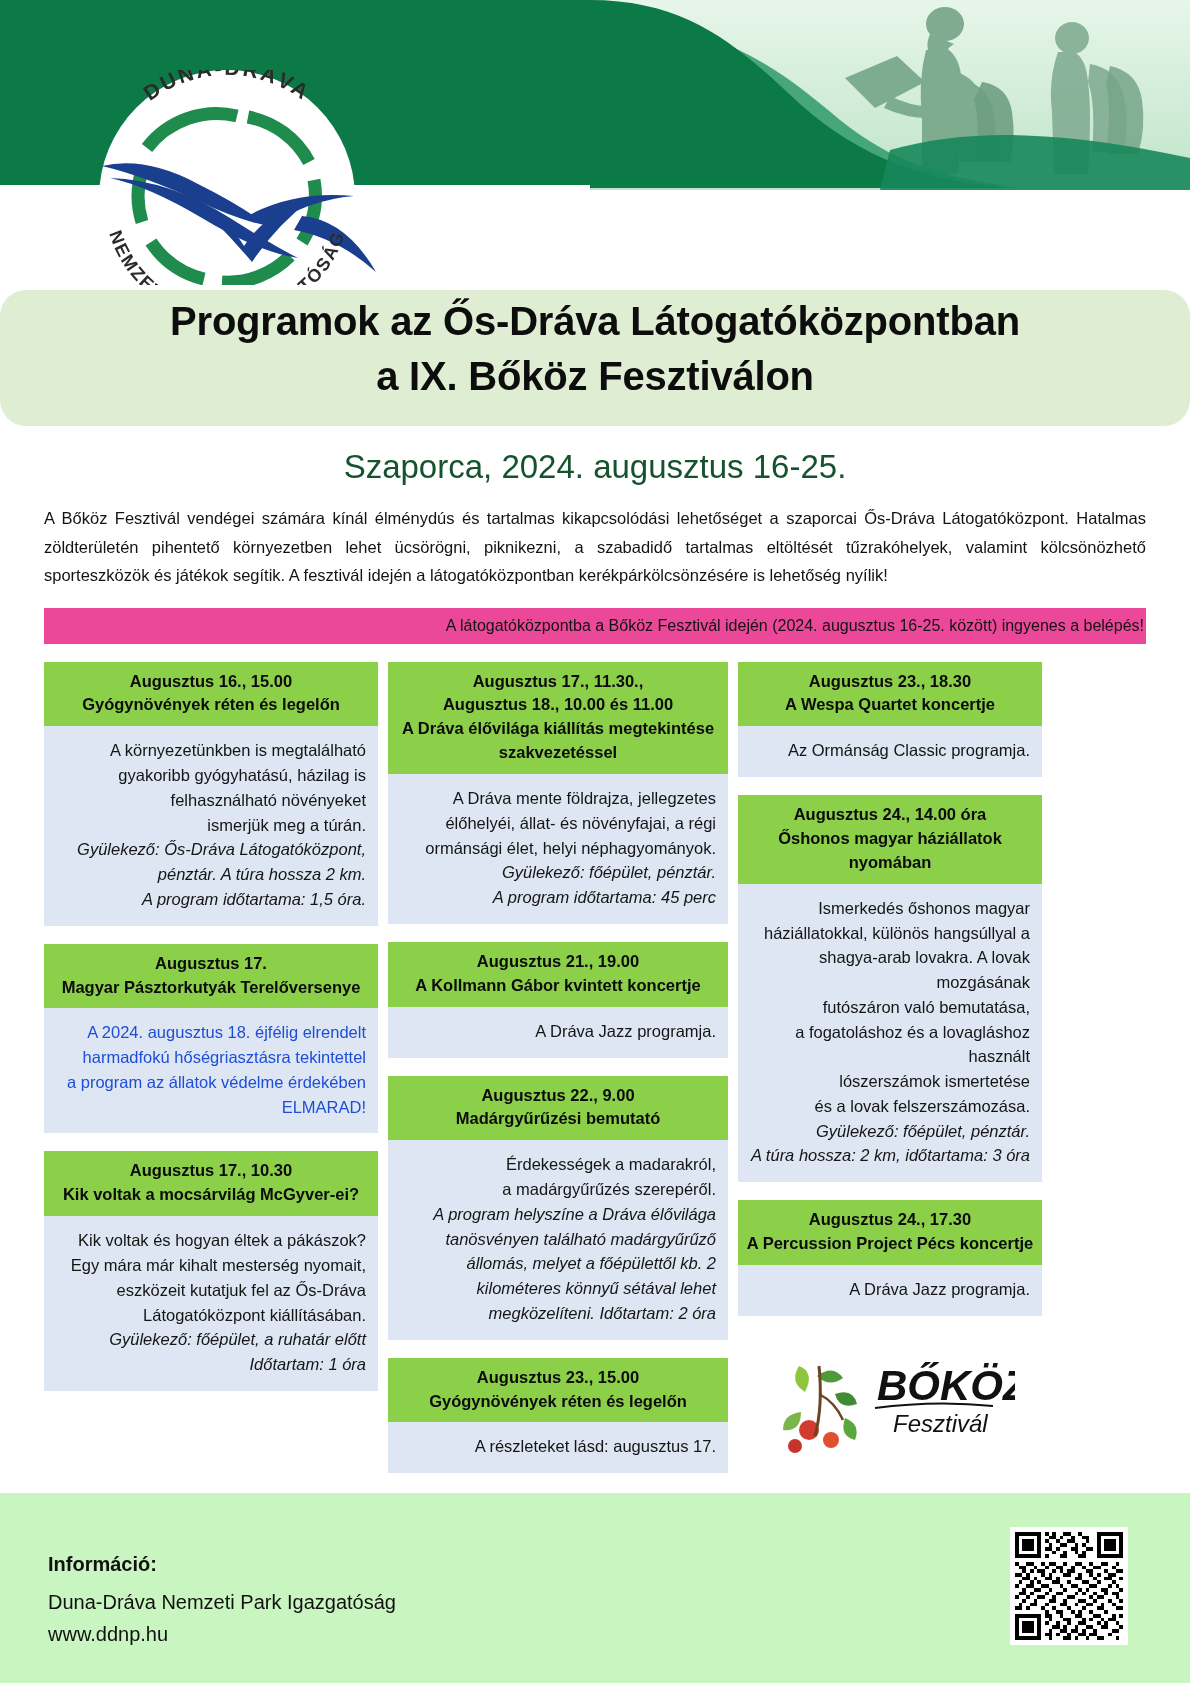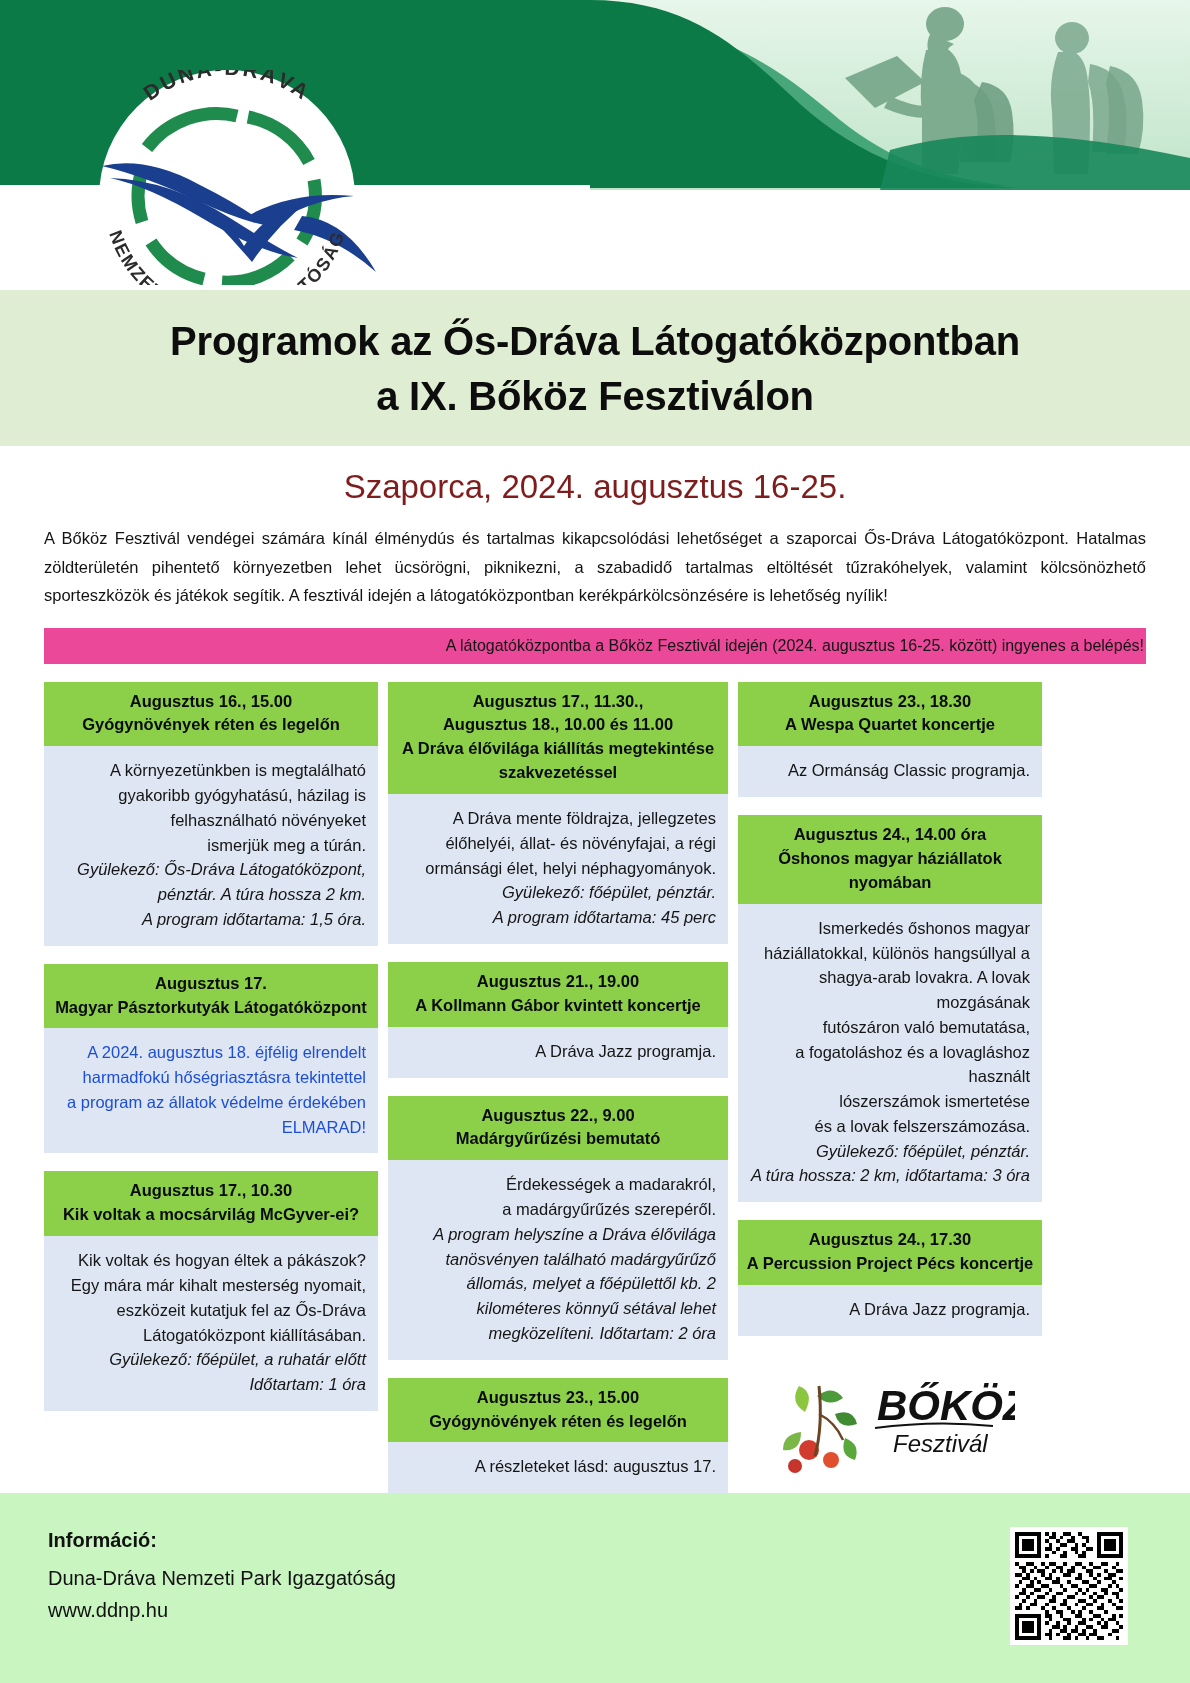--- a/index.html
+++ b/index.html
@@ -39,35 +39,36 @@
   .logo-wrap {
     position: absolute;
     left: 62px; top: 70px;
     width: 330px; height: 210px;
   }
   .logo-wrap svg { display: block; }
 
   
   .title-band {
     background: #dfeed3;
-    padding: 24px 40px 22px 40px;
+    padding: 4px 40px 22px 40px;
     text-align: center;
+    border-radius: 26px;
   }
   .title-band h1 {
     margin: 0;
     font-size: 40px;
     line-height: 1.38;
     font-weight: bold;
     letter-spacing: -0.2px;
     color: #0d0d0d;
   }
   .subtitle {
     text-align: center;
     font-size: 33px;
-    color: #7f1d1d;
+    color: #14532d;
     margin: 22px 0 18px 0;
   }
 
   
   .intro {
     margin: 0 44px;
     font-size: 16.5px;
     line-height: 1.72;
     text-align: justify;
     color: #131313;
@@ -132,20 +133,21 @@
     width: 1190px;
     height: 190px;
     background: #c8f5c0;
     padding: 36px 48px 0 48px;
   }
   .footer .info-title {
     font-weight: bold;
     font-size: 20px;
     margin-bottom: 10px;
     color: #111;
+    margin-top: 24px;
   }
   .footer .info-line {
     font-size: 20px;
     line-height: 1.62;
     color: #111;
   }
   .qr {
     position: absolute;
     right: 62px; top: 34px;
     width: 118px; height: 118px;
@@ -254,21 +256,21 @@
           <span class="plain">A környezetünkben is megtalálható</span>
           <span class="plain">gyakoribb gyógyhatású, házilag is</span>
           <span class="plain">felhasználható növényeket</span>
           <span class="plain">ismerjük meg a túrán.</span>
           <span class="em">Gyülekező: Ős-Dráva Látogatóközpont,</span>
           <span class="em">pénztár. A túra hossza 2 km.</span>
           <span class="em">A program időtartama: 1,5 óra.</span>
         </div>
       </div>
       <div class="card">
-        <div class="card-head"><span>Augusztus 17.</span><br><span>Magyar Pásztorkutyák Látogatóközpont</span></div>
+        <div class="card-head"><span>Augusztus 17.</span><br><span>Magyar Pásztorkutyák Terelőversenye</span></div>
         <div class="card-body cancelled">
           <span class="plain">A 2024. augusztus 18. éjfélig elrendelt</span>
           <span class="plain">harmadfokú hőségriasztásra tekintettel</span>
           <span class="plain">a program az állatok védelme érdekében</span>
           <span class="plain">ELMARAD!</span>
         </div>
       </div>
       <div class="card">
         <div class="card-head"><span>Augusztus 17., 10.30</span><br><span>Kik voltak a mocsárvilág McGyver-ei?</span></div>
         <div class="card-body">

